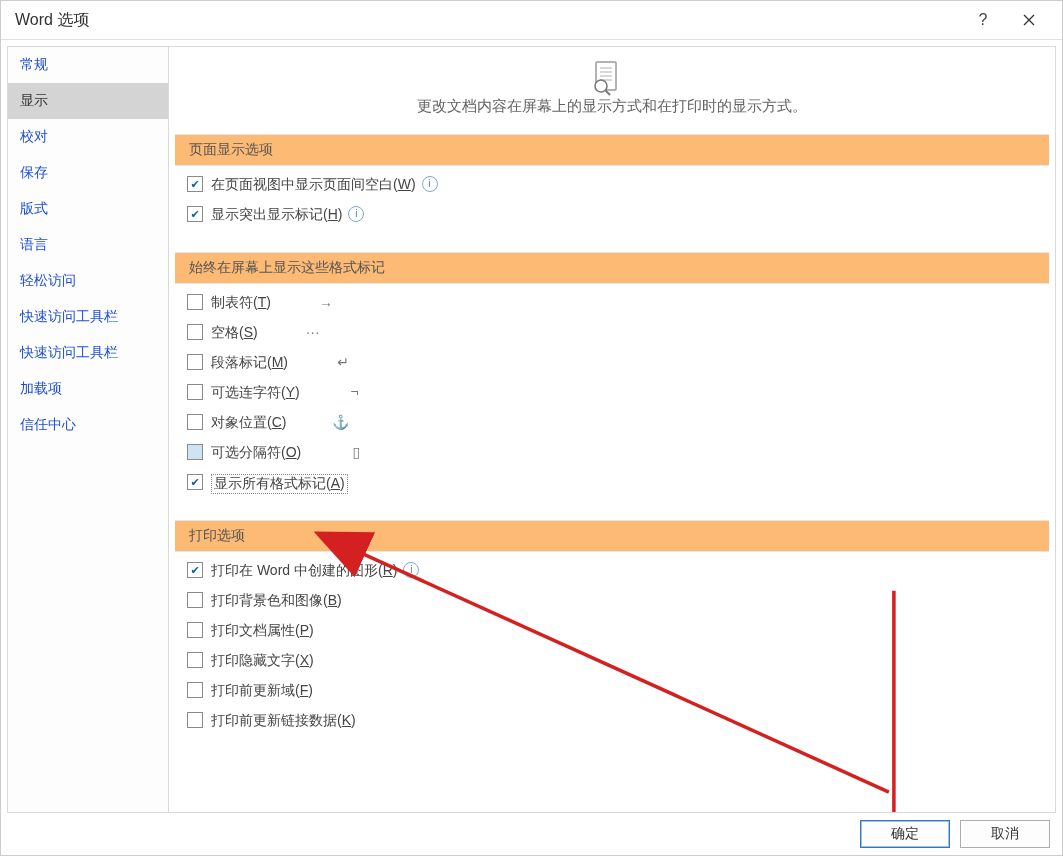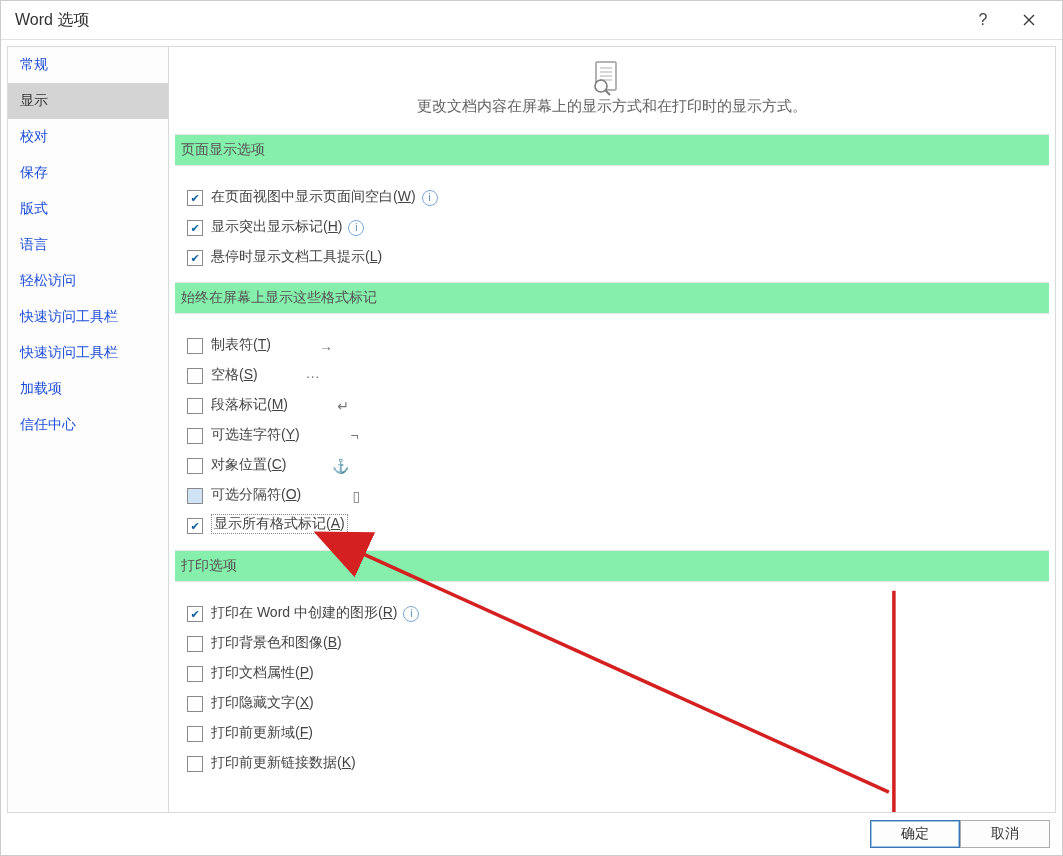--- a/index.html
+++ b/index.html
@@ -80,34 +80,34 @@
     width: 32px;
     height: 36px;
     margin-right: 12px;
     flex-shrink: 0;
   }
   .header-text {
     font-size: 15px;
     color: #636363;
   }
   .section-header {
-    background: #86efac;
+    background: #fdba74;
     font-size: 14px;
     color: #555;
-    padding: 6px 6px;
+    padding: 6px 14px;
     border-top: 1px solid #e6e6e6;
     border-bottom: 1px solid #e6e6e6;
     margin: 0 6px;
   }
   .section-body {
     padding: 10px 18px 16px 18px;
   }
   .option-row {
     display: flex;
-    align-items: flex-end;
+    align-items: flex-start;
     height: 30px;
   }
   .chk {
     width: 14px;
     height: 14px;
     border: 1px solid #8a8a8a;
     margin-right: 8px;
     display: inline-flex;
     align-items: center;
     justify-content: center;
@@ -153,20 +153,21 @@
     font-size: 14px;
     margin-left: 40px;
   }
   .symbol-col .abc { text-decoration: underline; font-size:12px;}
   .footer {
     height: 42px;
     display: flex;
     justify-content: flex-end;
     align-items: center;
     padding: 0 12px;
+    gap: 10px;
   }
   .btn {
     min-width: 88px;
     height: 26px;
     border: 1px solid #adadad;
     background: #fdfdfd;
     font-size: 14px;
     color: #333;
     display:flex;align-items:center;justify-content:center;
   }
@@ -231,24 +232,20 @@
           <div class="option-row">
             <span class="chk checked"></span>
             <span class="opt-label">在页面视图中显示页面间空白(<span class="shortcut">W</span>)</span>
             <span class="info-icon">i</span>
           </div>
           <div class="option-row">
             <span class="chk checked"></span>
             <span class="opt-label">显示突出显示标记(<span class="shortcut">H</span>)</span>
             <span class="info-icon">i</span>
           </div>
-          <div class="option-row">
-            <span class="chk checked"></span>
-            <span class="opt-label">悬停时显示文档工具提示(<span class="shortcut">L</span>)</span>
-          </div>
         </div>
 
       <div class="section-header">始终在屏幕上显示这些格式标记</div>
       <div class="section-body" id="sec-fmt">
           <div class="option-row">
             <span class="chk"></span>
             <span class="opt-label">制表符(<span class="shortcut">T</span>)</span>
             <span class="symbol-col">→</span>
           </div>
           <div class="option-row">

